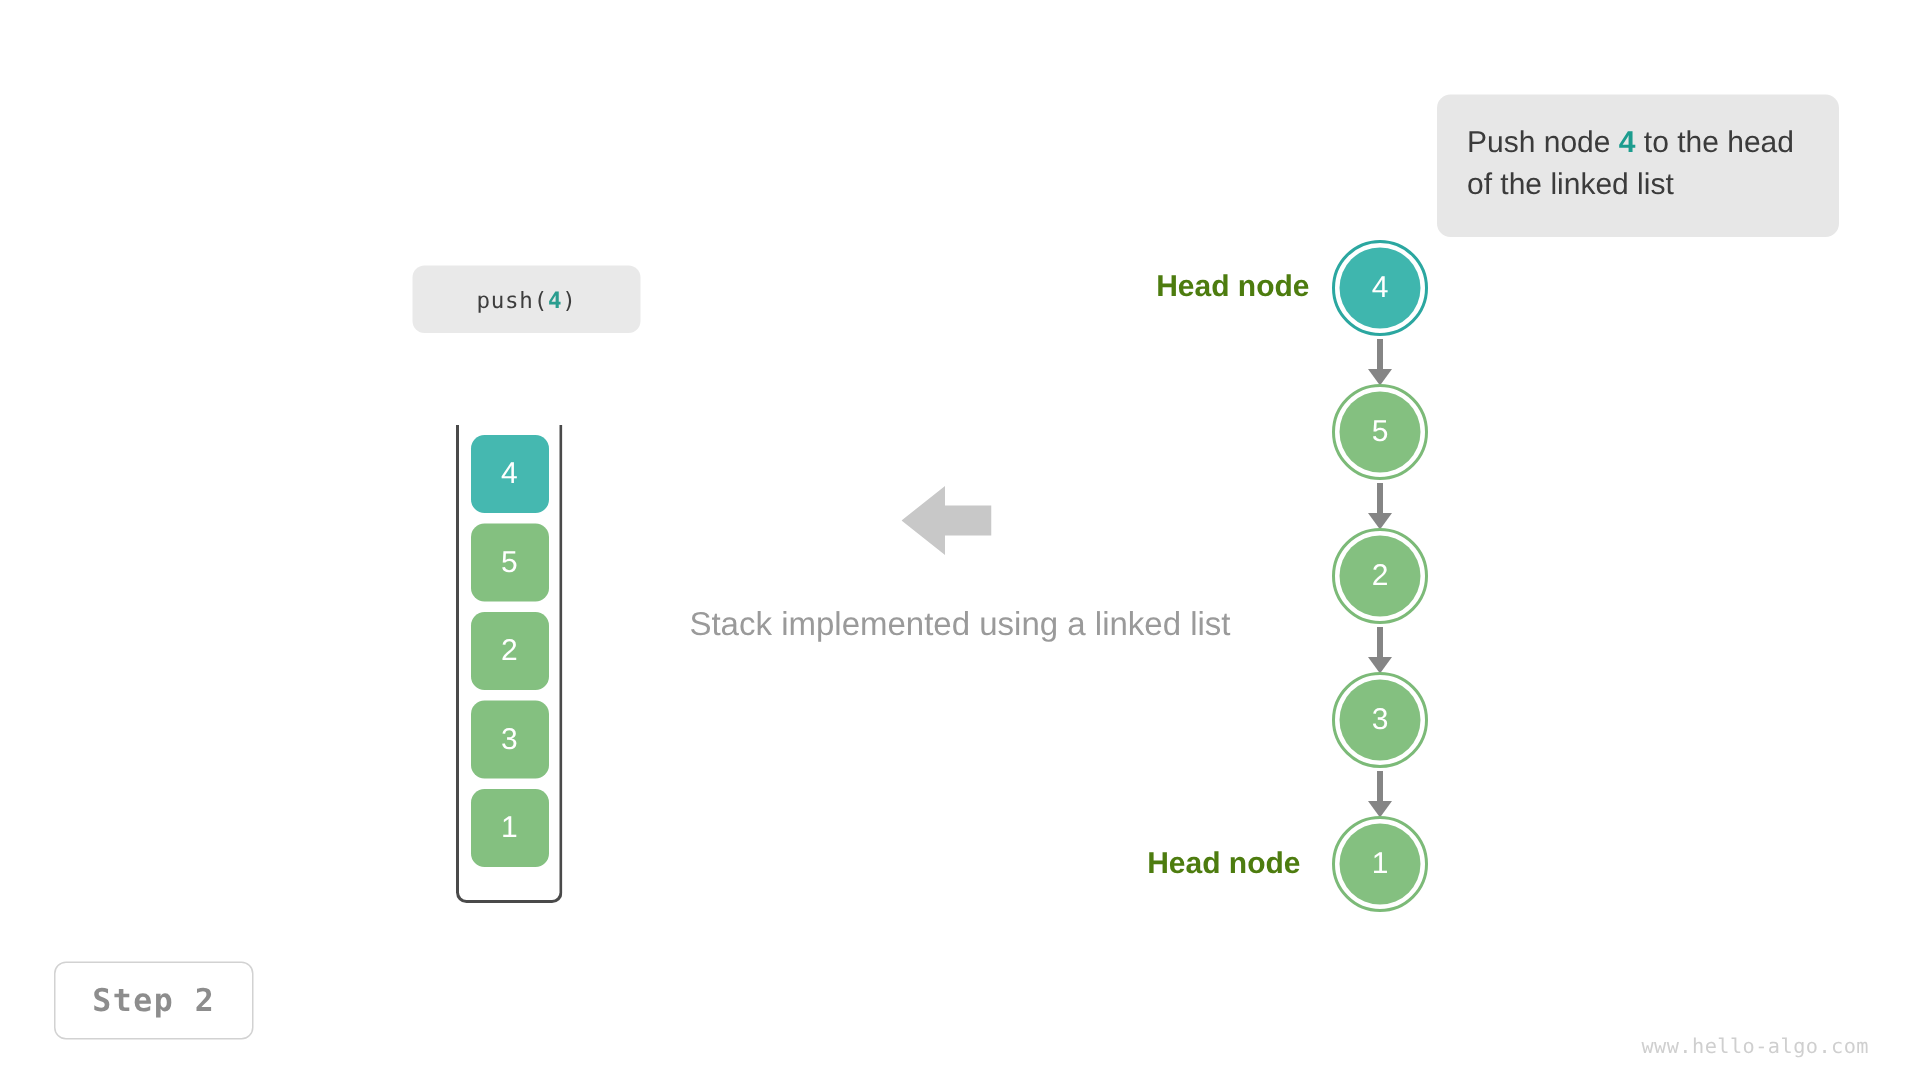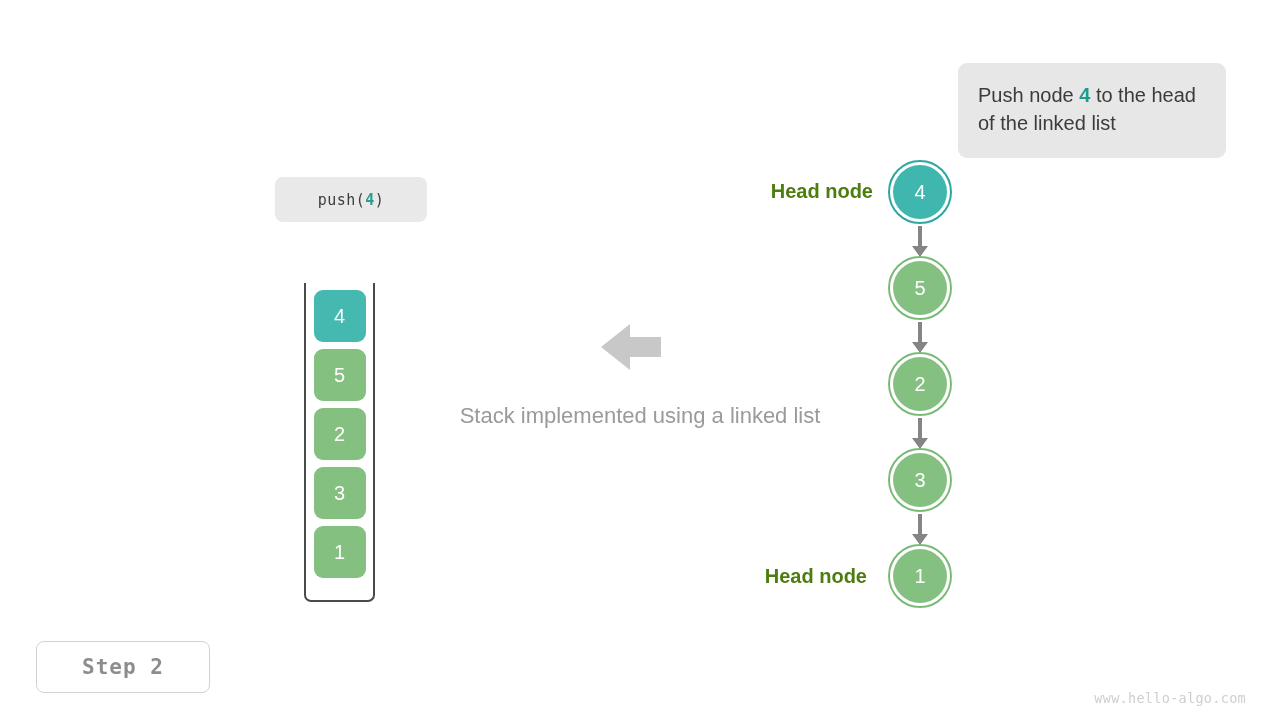--- a/index.html
+++ b/index.html
@@ -167,21 +167,21 @@
     text-align: right;
   }
   #label-head { left: 640px; top: 180px; width: 233px; }
   #label-tail { left: 640px; top: 565px; width: 227px; }
 
   
   #step-badge {
     position: absolute;
     left: 36px;
     top: 641px;
-    width: 174px;
+    width: 133px;
     height: 52px;
     box-sizing: border-box;
     background: #ffffff;
     border: 1.5px solid #d2d2d2;
     border-radius: 8px;
     display: flex;
     align-items: center;
     justify-content: center;
     font-family: "DejaVu Sans Mono", "Liberation Mono", monospace;
     font-size: 21px;

